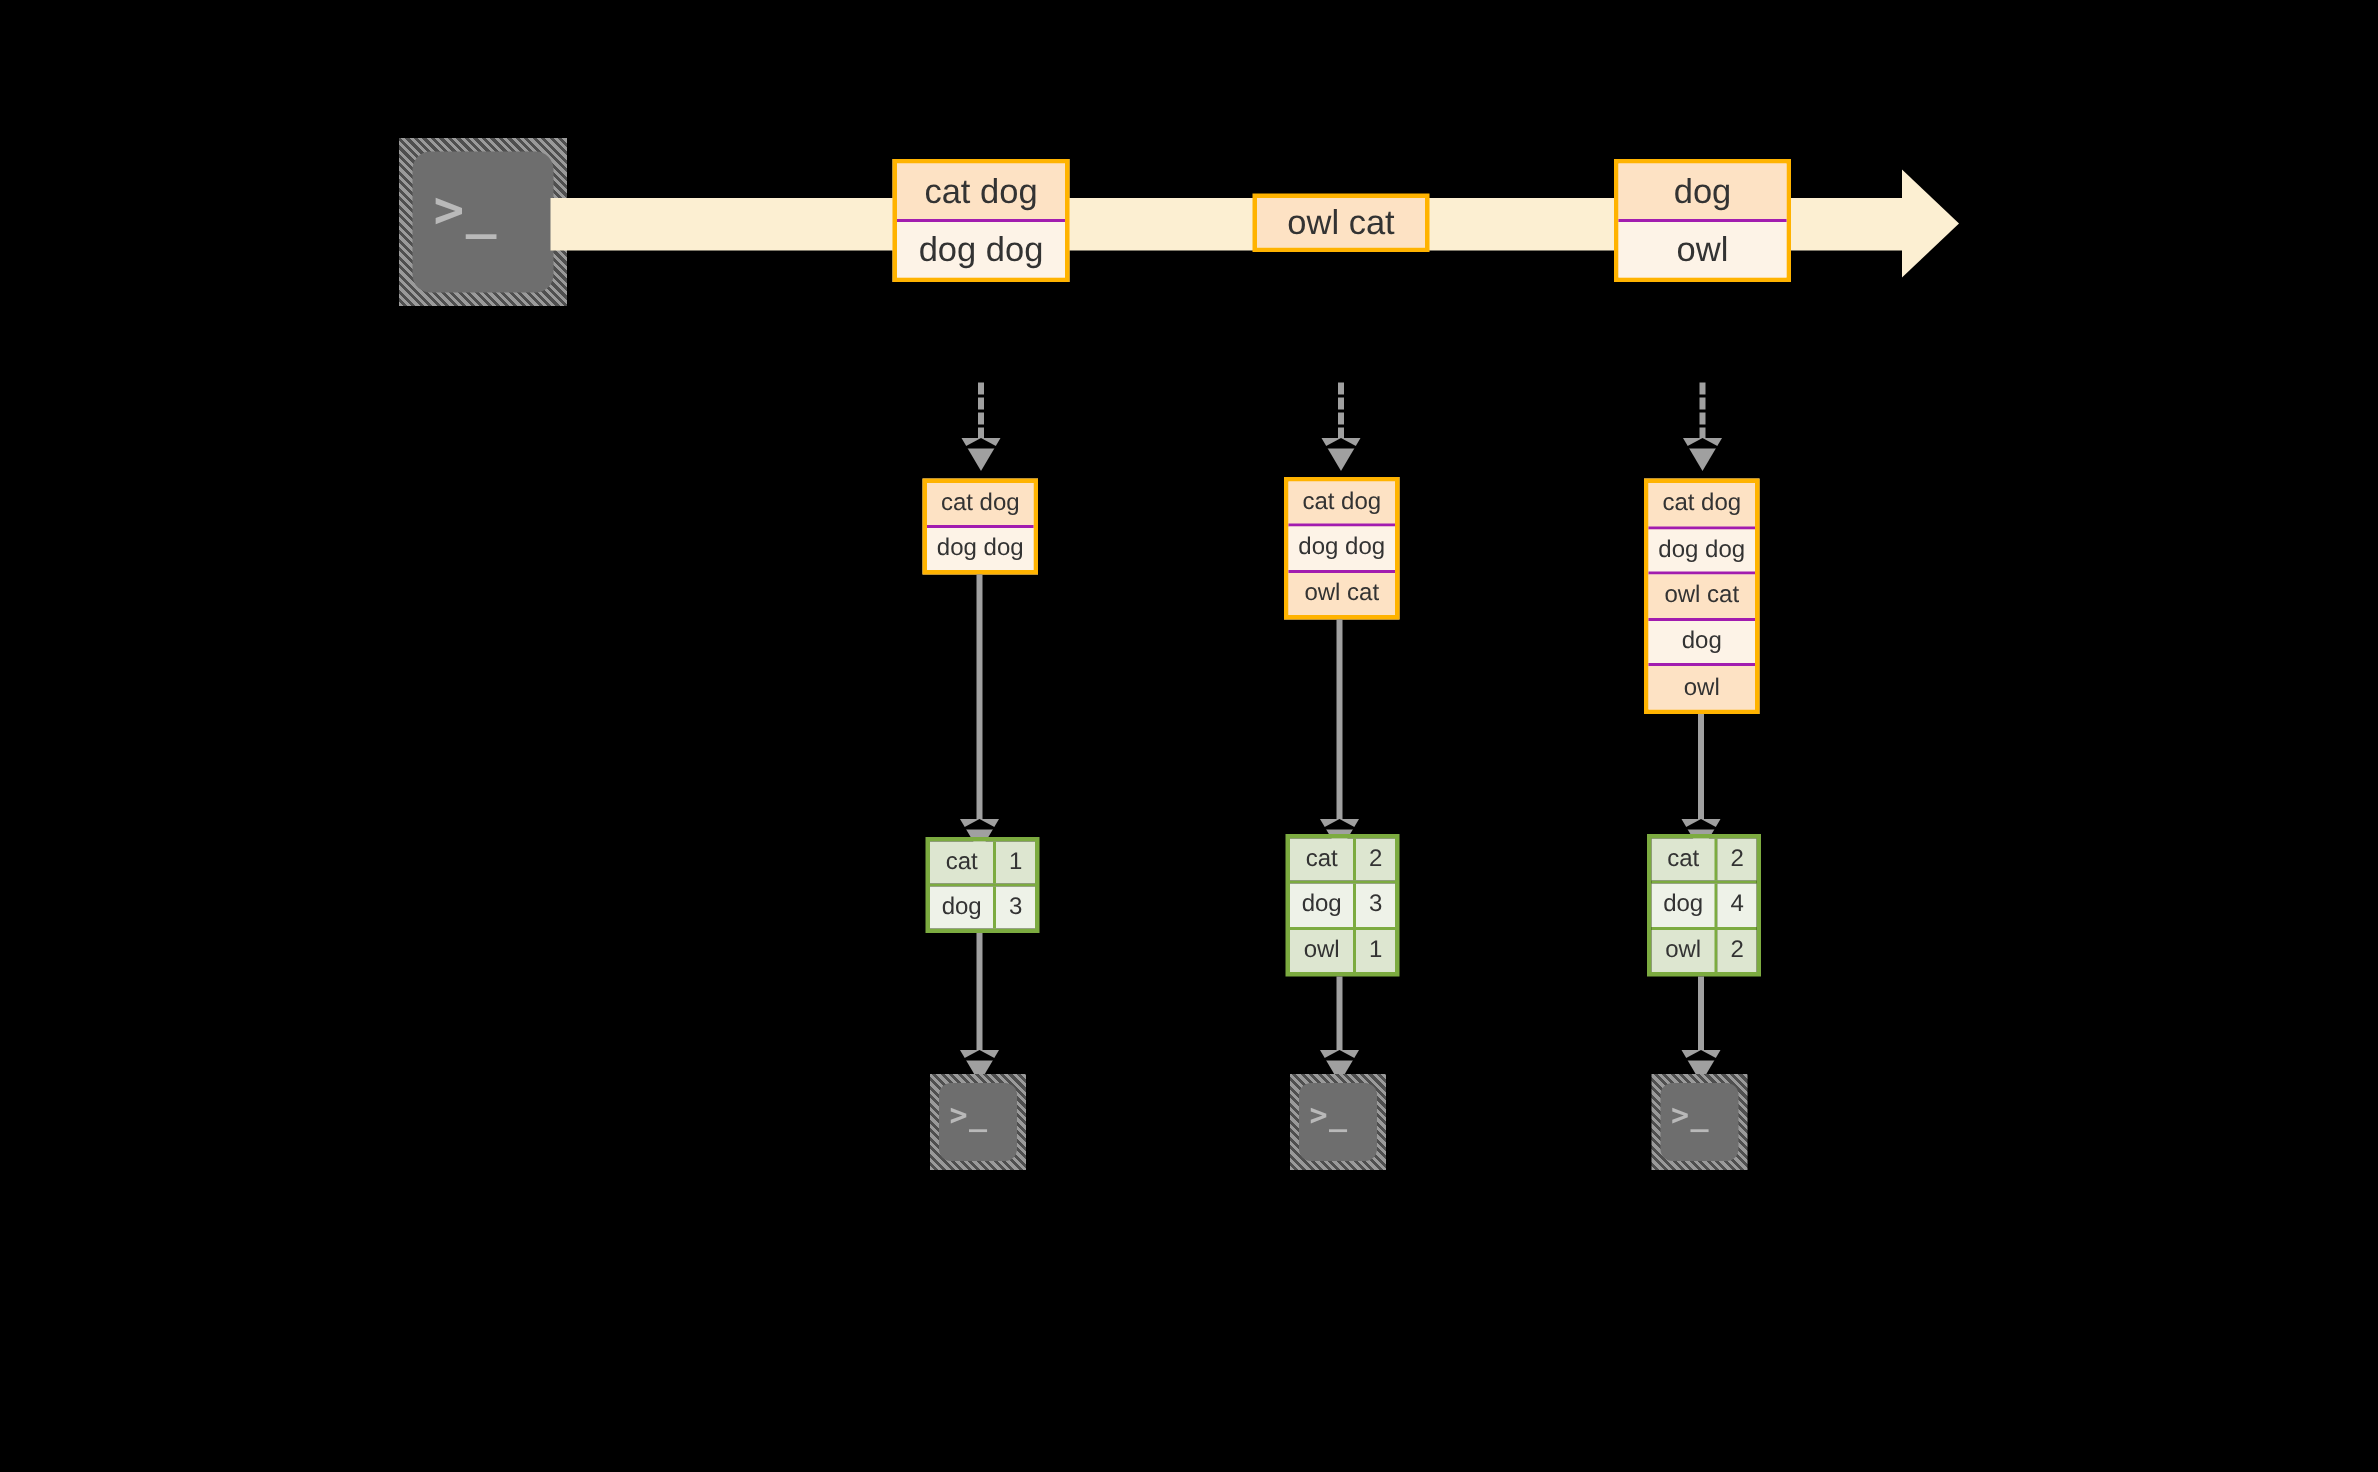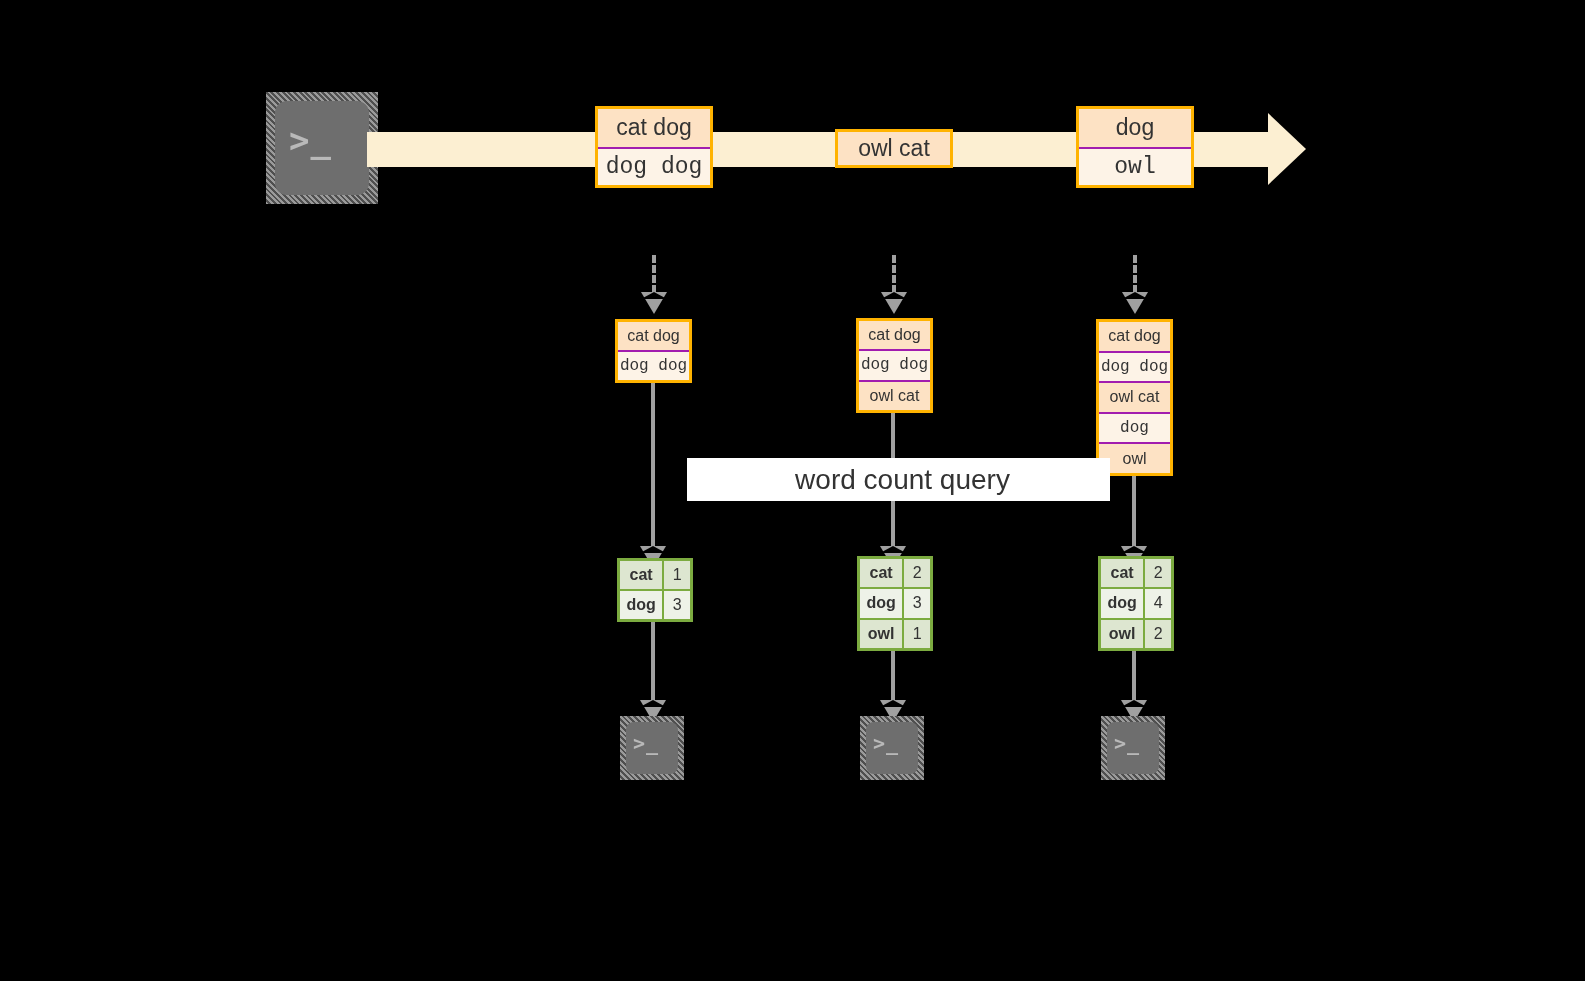--- a/index.html
+++ b/index.html
@@ -80,21 +80,21 @@
     flex: 1 1 auto;
     display: flex;
     align-items: center;
     justify-content: center;
     color: #333333;
     white-space: nowrap;
     border-bottom: 2px solid #a21caf;
   }
   .msgrow:last-child { border-bottom: none; }
   .msgrow.shade-a { background: #fde2c4; }
-  .msgrow.shade-b { background: #fdf3e7; font-family: Liberation Mono, monospace; }
+  .msgrow.shade-b { background: #fdf3e7; }
 
   .msgbox.top     { font-size: 23px; }
   .msgbox.stack   { font-size: 16px; }
 
   
   .restable {
     position: absolute;
     border: 3px solid #7cab40;
     display: flex;
     flex-direction: column;
@@ -107,21 +107,21 @@
   }
   .restable .trow:last-child { border-bottom: none; }
   .restable .tcell {
     display: flex;
     align-items: center;
     justify-content: center;
     color: #333333;
     border-right: 2px solid #7cab40;
   }
   .restable .tcell:last-child { border-right: none; }
-  .restable .tcell.key { width: 48px; font-weight: bold; }
+  .restable .tcell.key { width: 48px; }
   .restable .tcell.val { width: 28px; }
   .restable .trow.shade-a .tcell { background: #dde6d0; }
   .restable .trow.shade-b .tcell { background: #eef2e8; }
 
   
   .vline {
     position: absolute;
     width: 4px;
     background: #a0a0a0;
   }
@@ -225,23 +225,20 @@
 
   <div class="vline" style="left:651px; top:383px; height:163px;"></div>
   <div class="vhead" style="left:640px; top:546px;"></div>
 
   <div class="vline" style="left:891px; top:413px; height:133px;"></div>
   <div class="vhead" style="left:880px; top:546px;"></div>
 
   <div class="vline" style="left:1132px; top:476px; height:70px;"></div>
   <div class="vhead" style="left:1121px; top:546px;"></div>
 
-  <div id="querylabel">
-    <span>word count query</span>
-  </div>
 
   <div class="restable" style="left:617px; top:558px; width:76px; height:64px;">
     <div class="trow shade-a">
       <div class="tcell key">cat</div>
       <div class="tcell val">1</div>
     </div>
     <div class="trow shade-b">
       <div class="tcell key">dog</div>
       <div class="tcell val">3</div>
     </div>

